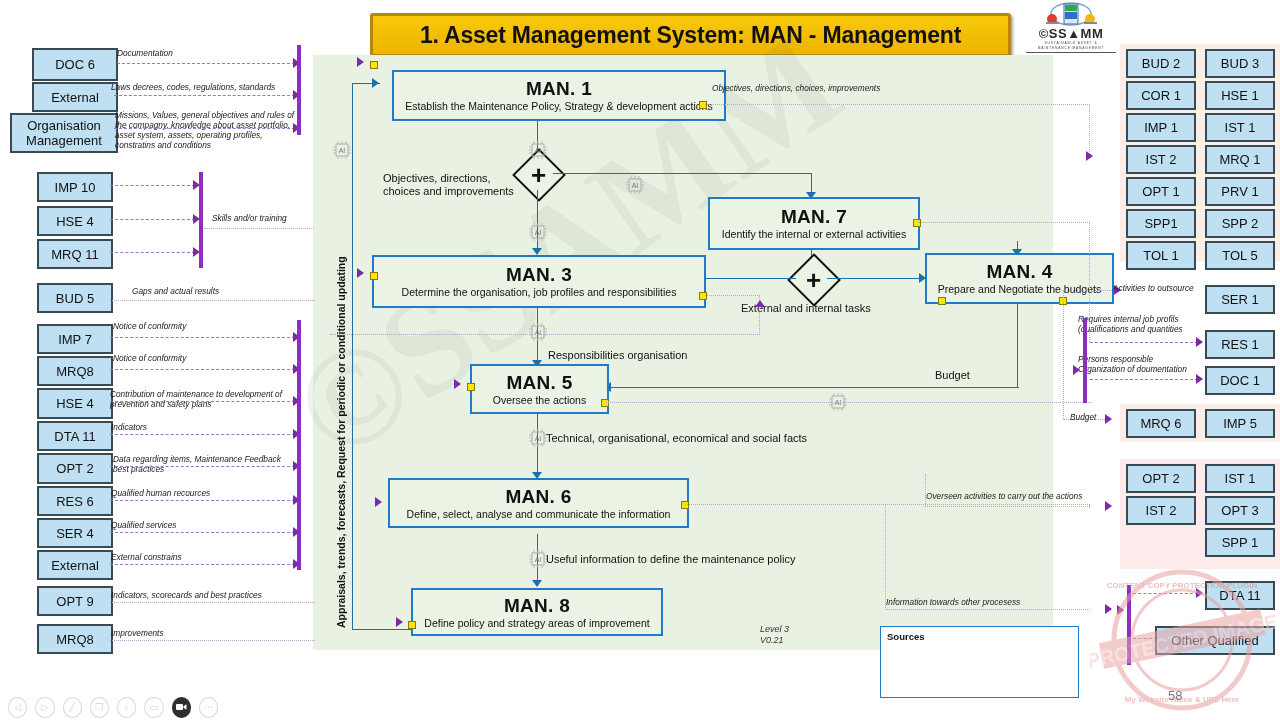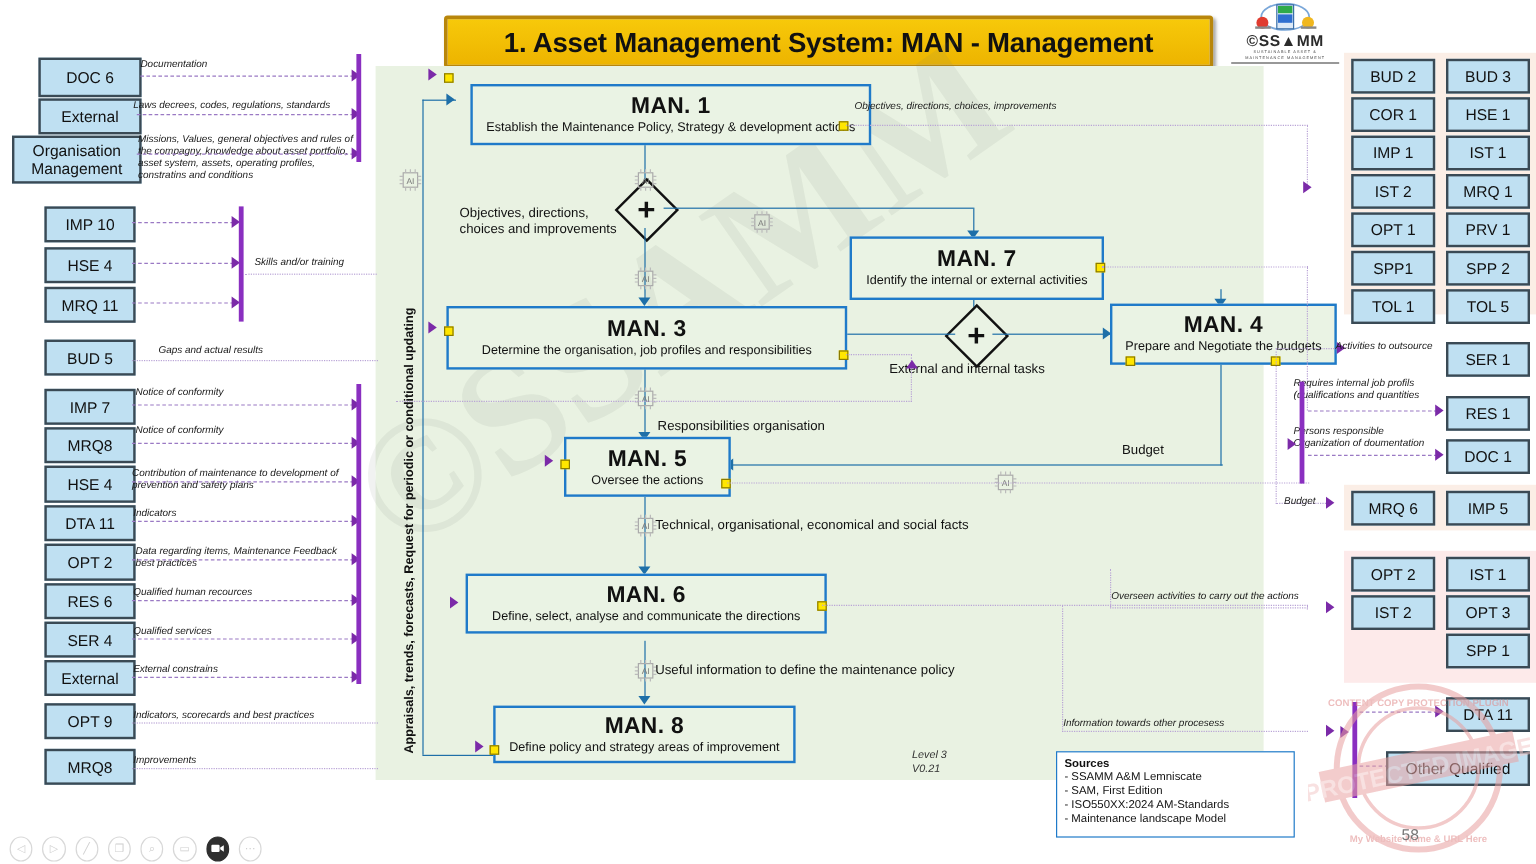--- a/index.html
+++ b/index.html
@@ -318,21 +318,21 @@
 
 <div class="abs manbox" style="left:470px;top:364px;width:135px;height:46px">
   <div class="t">MAN. 5</div>
   <div class="s">Oversee the actions</div>
 </div>
 <div class="abs ydot" style="left:467px;top:383px"></div>
 <div class="abs ydot" style="left:601px;top:399px"></div>
 
 <div class="abs manbox" style="left:388px;top:478px;width:297px;height:46px">
   <div class="t">MAN. 6</div>
-  <div class="s">Define, select, analyse and communicate the directions</div>
+  <div class="s">Define, select, analyse and communicate the information</div>
 </div>
 <div class="abs ydot" style="left:681px;top:501px"></div>
 
 <div class="abs manbox" style="left:411px;top:588px;width:248px;height:44px">
   <div class="t">MAN. 8</div>
   <div class="s">Define policy and strategy areas of improvement</div>
 </div>
 <div class="abs ydot" style="left:408px;top:621px"></div>
 
 <div class="abs ai" style="left:527px;top:140px">
@@ -556,26 +556,20 @@
   </div>
 <div class="abs dash-h" style="left:1133px;top:638px;width:40px"></div>
 <div class="abs parr-r" style="left:1170px;top:633px"></div>
 <div class="abs sbox" style="left:1155px;top:626px;width:116px;height:25px">
     <span>Other Qualified</span>
   </div>
 <div class="abs parr-r" style="left:1117px;top:605px"></div>
 
 <div class="abs" id="sources">
   <div class="h">Sources</div>
-  <ul>
-    <li>- SSAMM A&amp;M Lemniscate</li>
-    <li>- SAM, First Edition</li>
-    <li>- ISO550XX:2024 AM-Standards</li>
-    <li>- Maintenance landscape Model</li>
-  </ul>
 </div>
 
 <div class="abs" id="levelv">
   <div>Level 3</div>
   <div>V0.21</div>
 </div>
 
 <div class="abs" id="stamp">
   <svg width="185" height="150" viewBox="0 0 185 150" opacity="0.55">
     <g stroke="#e8a0a0" fill="none">

